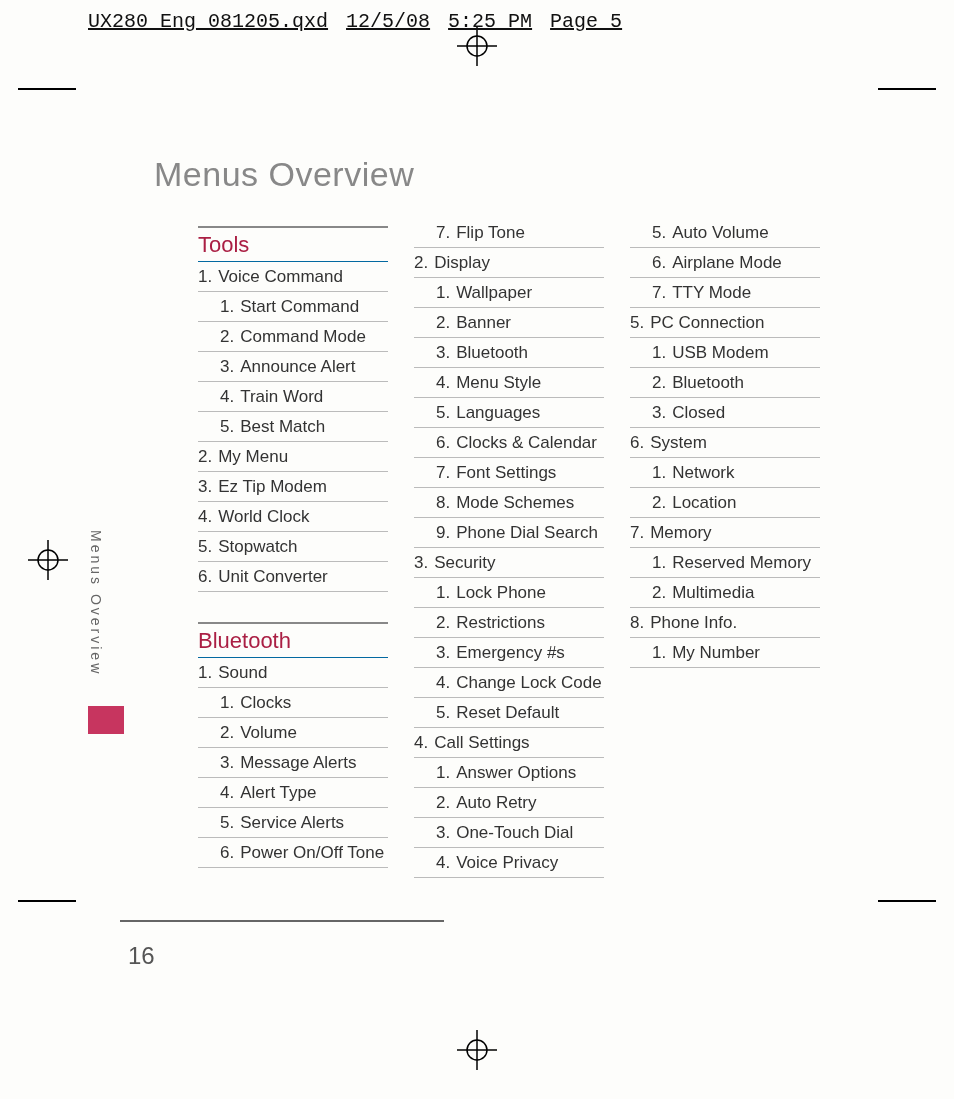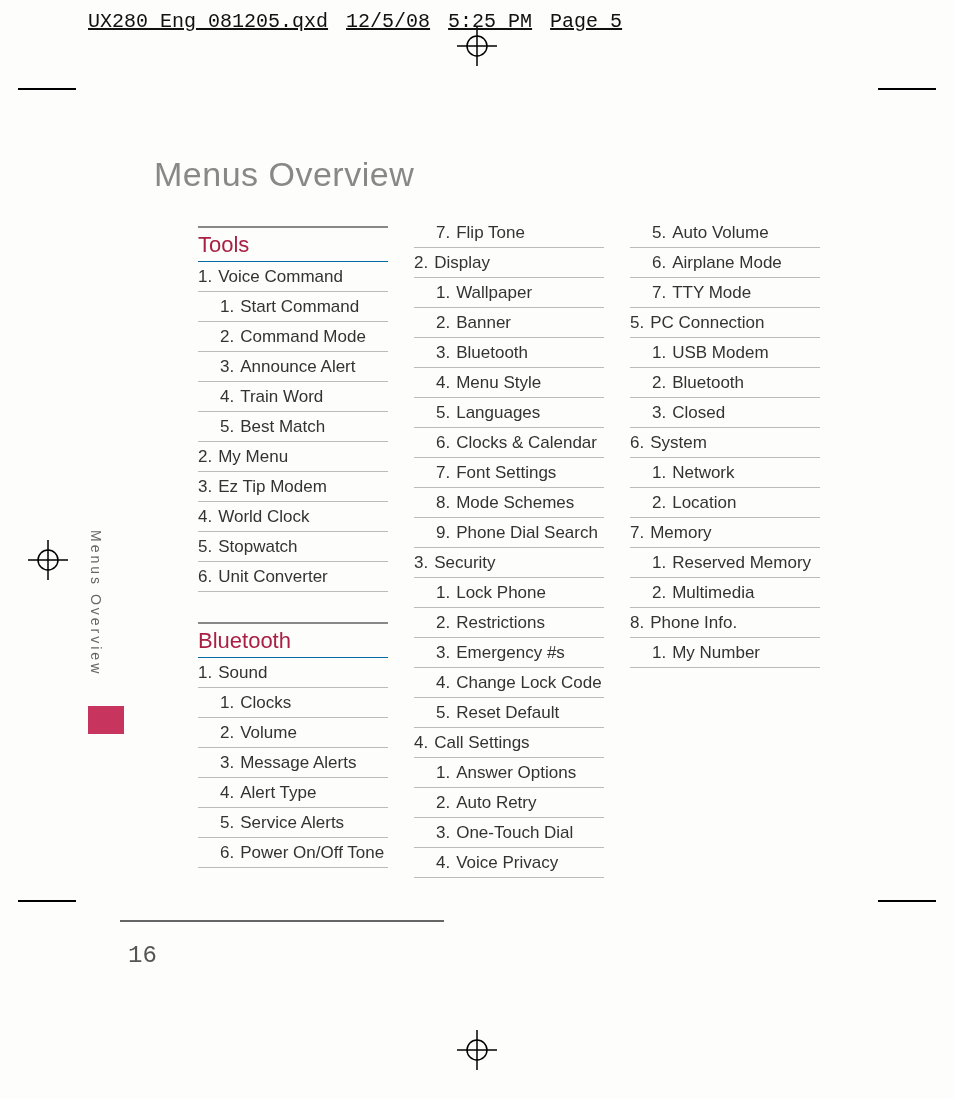--- a/index.html
+++ b/index.html
@@ -83,21 +83,20 @@
   }
   .num {
     white-space: nowrap;
   }
   .page-number {
     position:absolute;
     top: 942px;
     left: 128px;
     font-size: 24px;
     color:#555;
-    font-family:Liberation Mono, monospace;
   }
   .footer-rule2{
     position:absolute;
     top: 920px;
     left: 120px;
     width: 324px;
     height:2px;
     background:#666;
   }
   .side-tab{

